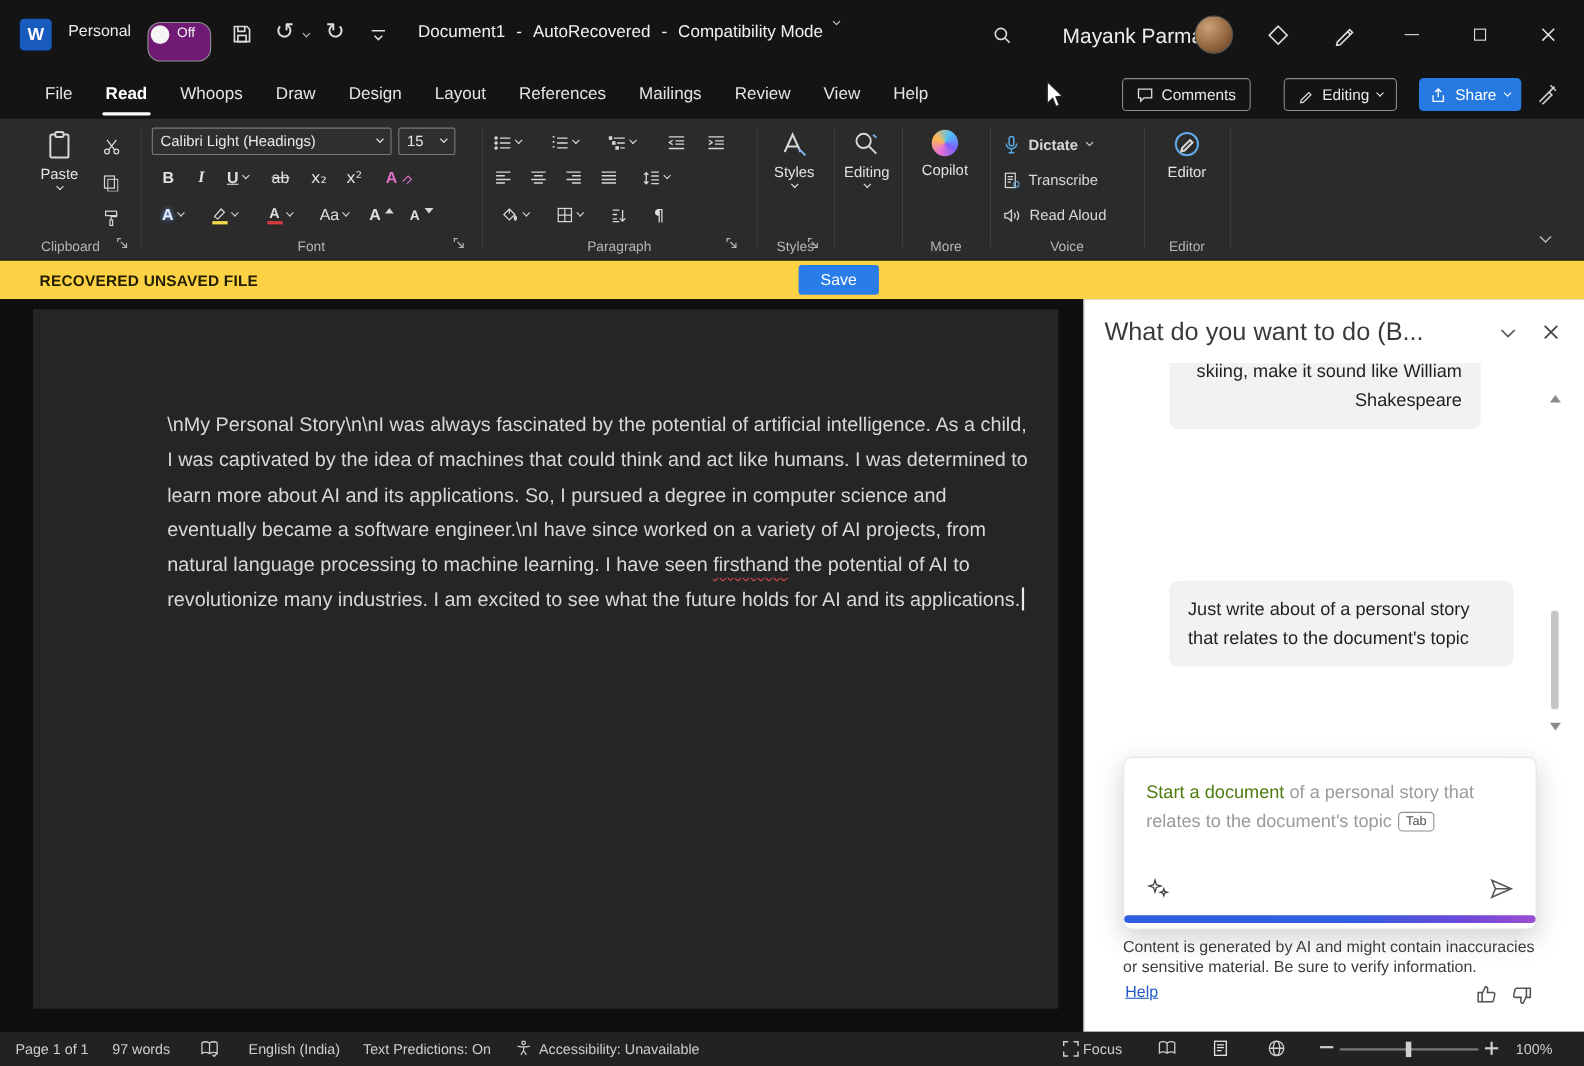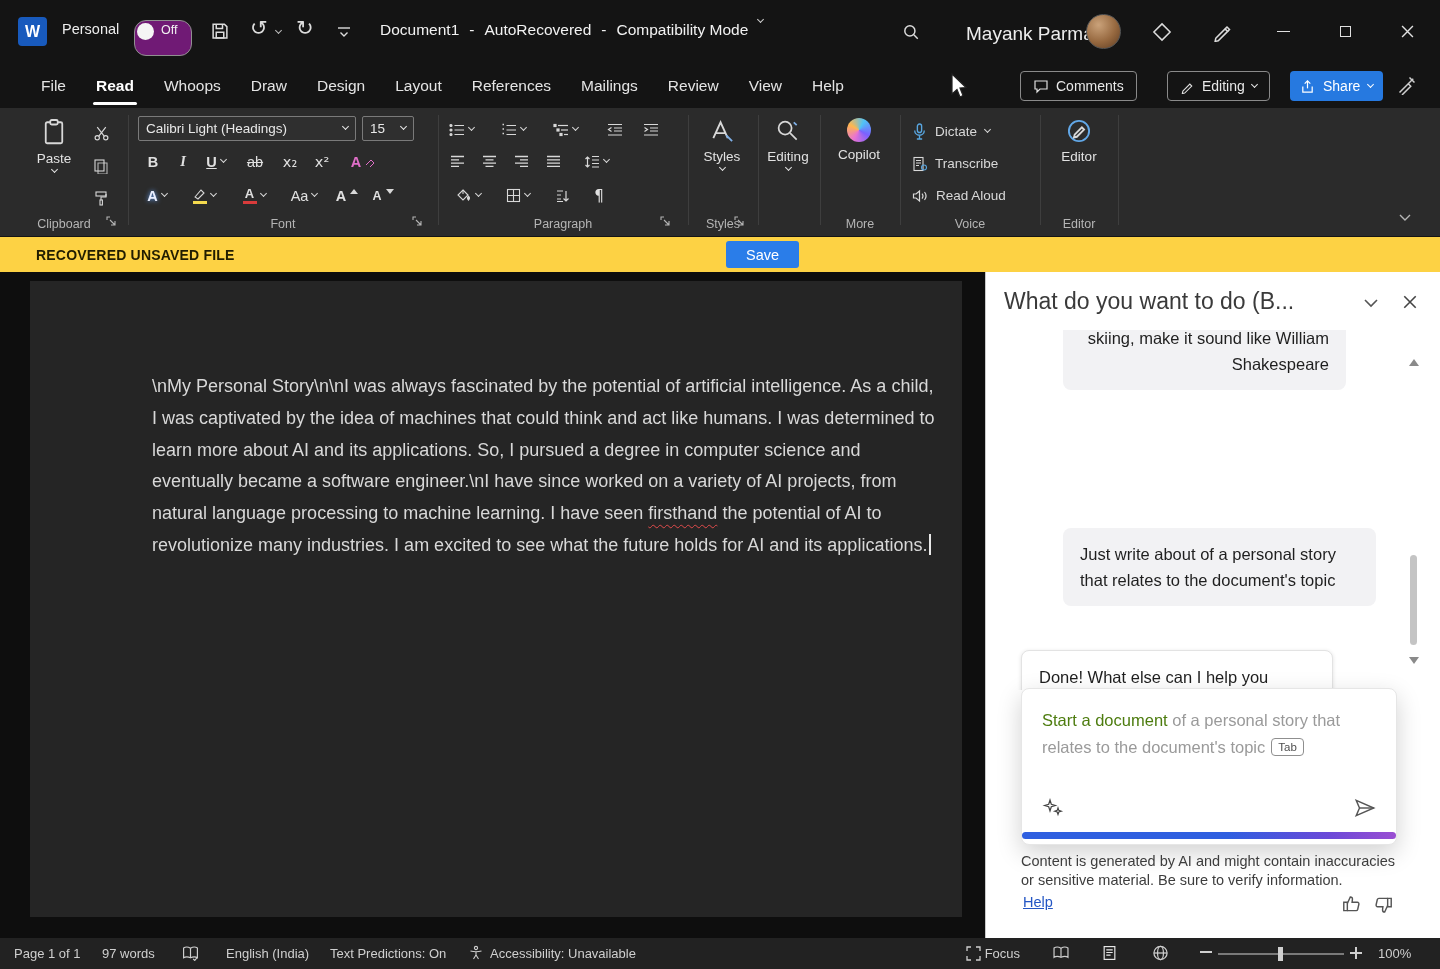--- a/index.html
+++ b/index.html
@@ -481,21 +481,21 @@
       <span>Editing</span>
       <i class="chev sm"></i>
     </div>
 
     <div class="bigbtn" style="left:828px;width:62px;">
       <span style="width:24px;height:24px;border-radius:50%;background:conic-gradient(from 30deg,#4fc3f7,#7b61ff,#e973d2,#ffb74d,#4fc3f7);"></span>
       <span>Copilot</span>
     </div>
     <span class="grplabel" style="left:820px;width:80px;">More</span>
 
-    <div class="rbtn" style="left:912px;top:10px;width:90px;justify-content:flex-start;gap:8px;">
+    <div class="rbtn" style="left:912px;top:10px;width:90px;justify-content:flex-start;gap:8px;font-weight:bold;">
       <svg width="15" height="17" viewBox="0 0 14 16" fill="none" stroke="#58a6e0" stroke-width="1.3">
         <rect x="5" y="1" width="4" height="8" rx="2"></rect>
           <path d="M2.5 7 a4.5 4.5 0 0 0 9 0 M7 11.5 V15 M4.5 15 H9.5"></path>
       </svg>
       <span style="font-size:13.5px;">Dictate</span>
       <i class="chev sm"></i>
     </div>
     <div class="rbtn" style="left:912px;top:42px;width:104px;justify-content:flex-start;gap:8px;">
       <svg width="15" height="16" viewBox="0 0 14 16" fill="none" stroke="#d8d8d8" stroke-width="1.1">
         <rect x="1.5" y="1.5" width="9" height="13"></rect>
@@ -549,21 +549,20 @@
     </span>
     <span style="position:absolute;left:416px;top:22px;">
       <svg width="16" height="16" viewBox="0 0 14 14" stroke="#444" stroke-width="1.4">
         <path d="M2 2 L12 12 M12 2 L2 12"></path>
       </svg>
     </span>
 
     <div class="chat">
       <div class="bubble user" style="left:77px;top:-18px;width:283px;text-align:right;">skiing, make it sound like William Shakespeare</div>
       <div class="bubble user" style="left:77px;top:198px;width:313px;">Just write about of a personal story that relates to the document's topic</div>
-      <div class="bubble bot" style="left:35px;top:320px;width:312px;">Done! What else can I help you</div>
     </div>
 
     <span style="position:absolute;left:423px;top:70px;"><span class="sb-arrow-u"></span></span>
     <div class="sb-thumb"></div>
     <span style="position:absolute;left:423px;top:392px;"><span class="sb-arrow-d"></span></span>
 
     <div class="composer">
       <div class="composer-text"><span style="color:#4d7c0f;">Start a document</span><span class="ghost"> of a personal story that relates to the document's topic</span><span class="tab-badge">Tab</span></div>
       <span style="position:absolute;left:20px;bottom:26px;">
         <svg width="22" height="20" viewBox="0 0 22 20" fill="none" stroke="#444" stroke-width="1.2">

